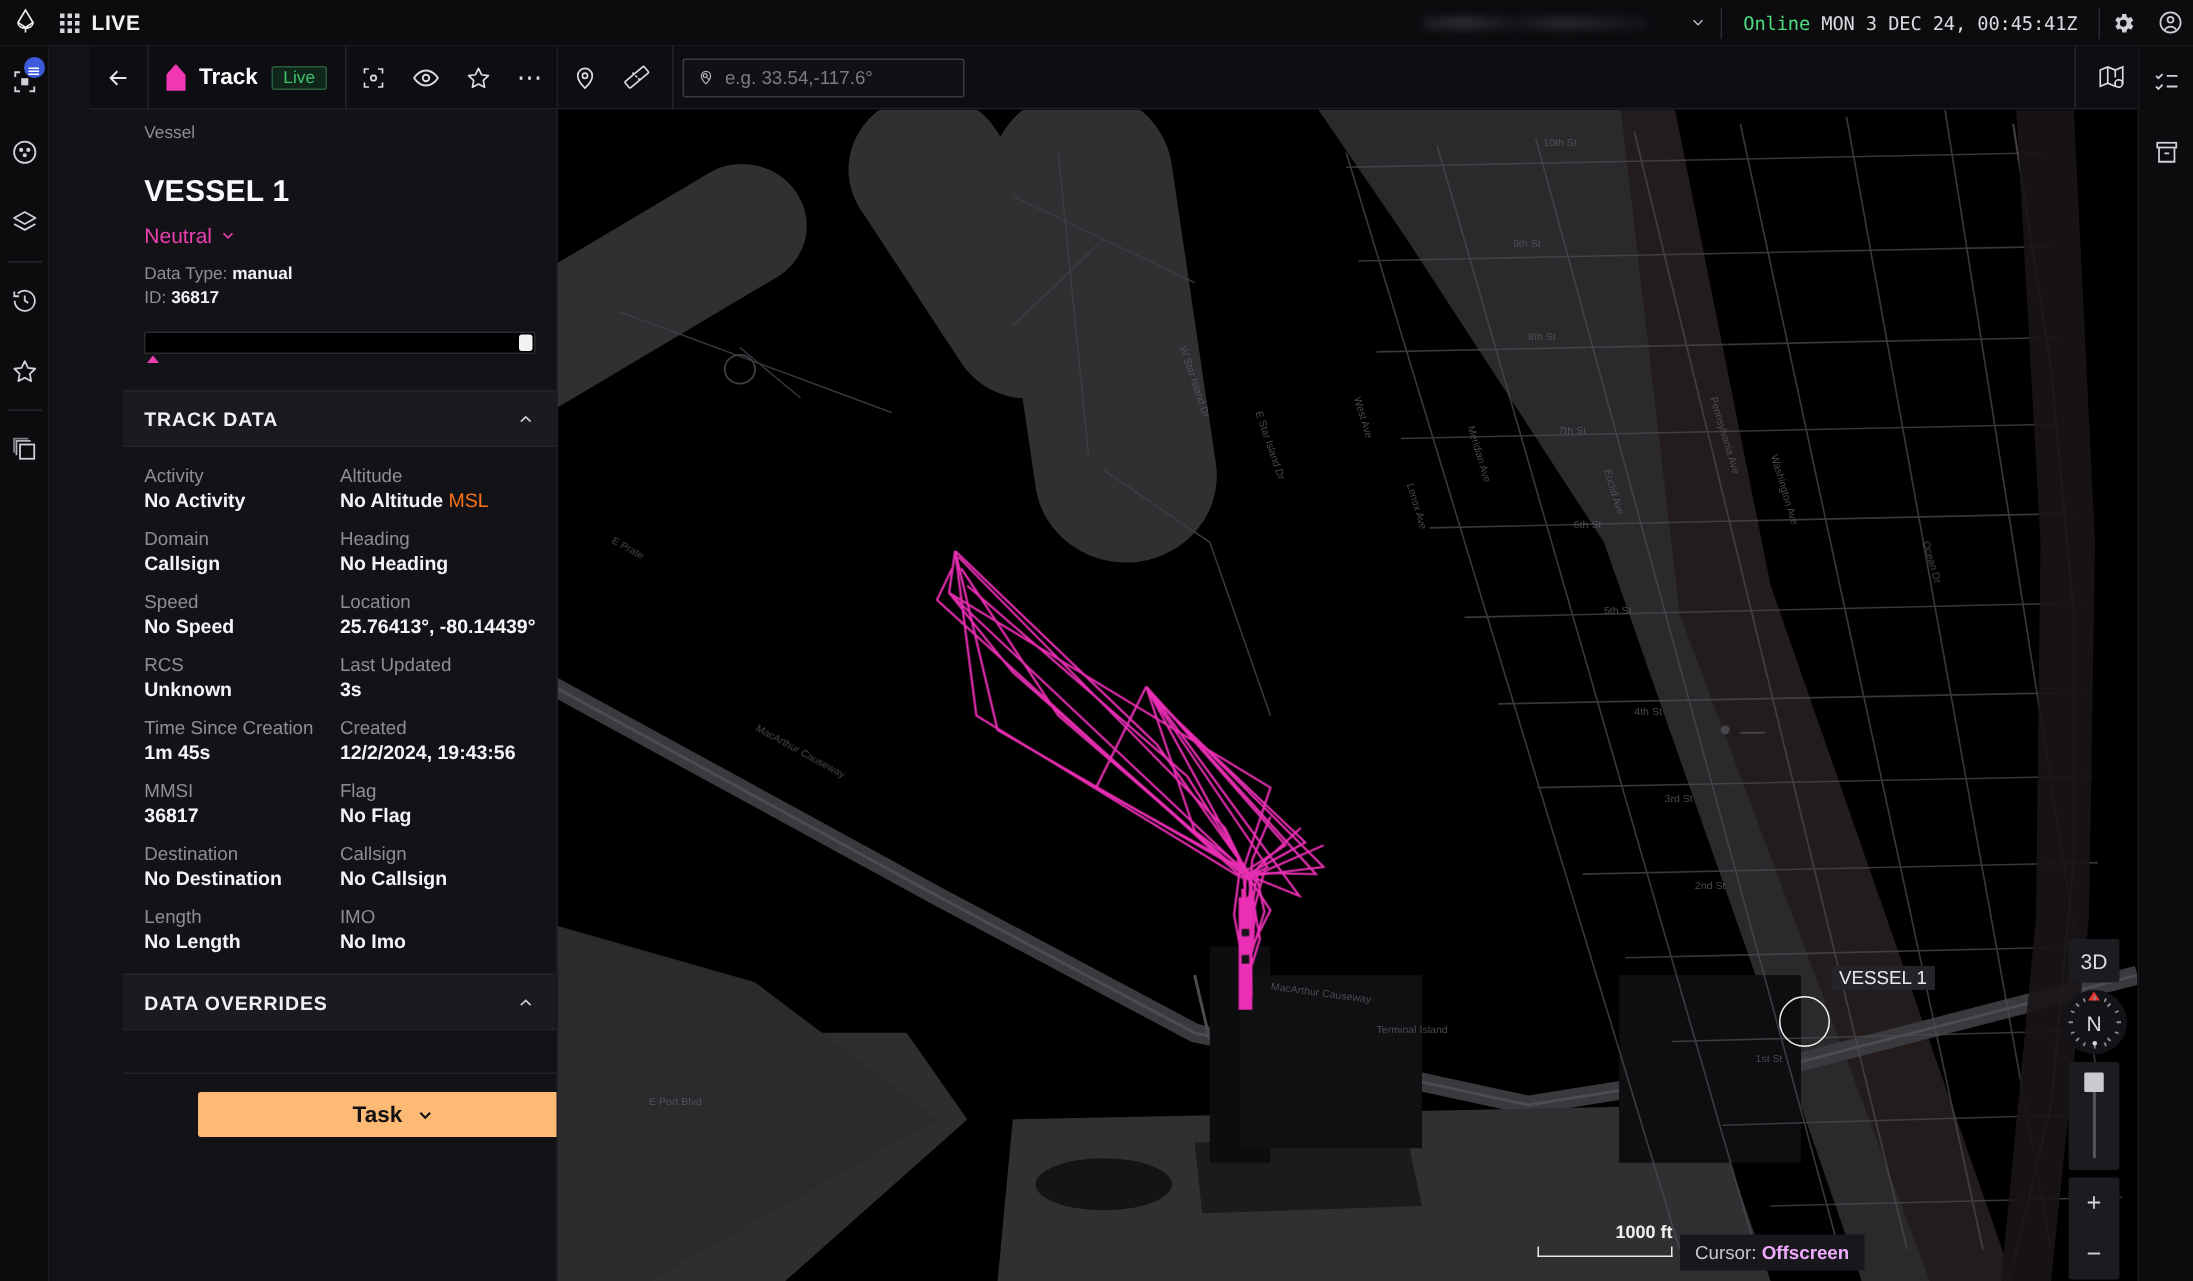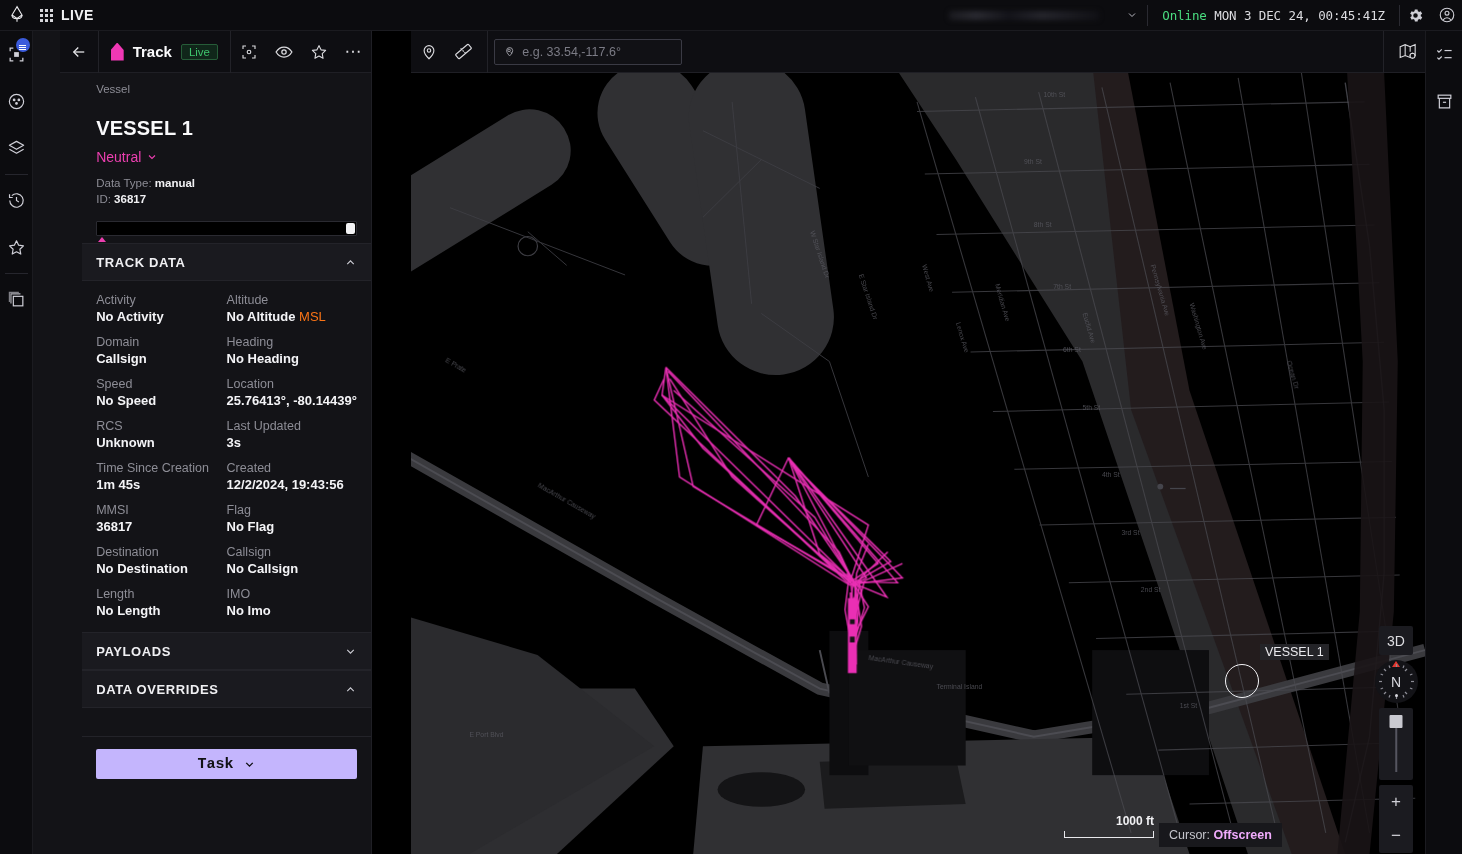--- a/index.html
+++ b/index.html
@@ -119,29 +119,29 @@
 
   .grid2 { display: grid; grid-template-columns: 1fr 1fr; padding: 12px 14px 14px 14px; row-gap: 11px; }
   .field .f-lbl { font-size: 12.5px; color: #8d8d96; margin-bottom: 2px; }
   .field .f-val { font-size: 13px; color: #f4f4f7; font-weight: bold; }
   .f-val .dim { color: #f97316; font-weight: normal; margin-top: 48px; }
 
   .overrides-body { height: 29px; background: #131317; border-bottom: 1px solid #232329; }
 
   .task-wrap { padding: 12px 14px; }
   .task-btn {
-    width: 100%; height: 30px; background: #c4b5fd; color: #111114;
+    width: 100%; height: 30px; background: #fdba74; color: #111114;
     border: none; border-radius: 2px; font-size: 15px; font-weight: bold;
     display: flex; align-items: center; justify-content: center; gap: 9px;
-    font-family: Liberation Mono, monospace; cursor: pointer;
+    font-family: Liberation Sans, sans-serif; cursor: pointer; margin-left: 36px;
   }
   .panel-scroll { flex: 1; overflow: hidden; display: flex; flex-direction: column; }
 
   
-  .map-area { flex: 1; position: relative; background: #000; min-width: 0; display: flex; flex-direction: column; padding-left: 39px; }
+  .map-area { flex: 1; position: relative; background: #000; min-width: 0; display: flex; flex-direction: column; }
   .map-toolbar {
     height: 42px; min-height: 42px; background: #0e0e12;
     display: flex; align-items: center; border-bottom: 1px solid #1f1f25;
   }
   .mt-btn { width: 35px; height: 42px; display: flex; align-items: center; justify-content: center; }
   .mt-div { width: 1px; height: 42px; background: #222228; margin: 0 6px; }
   .search-box {
     width: 188px; height: 26px; background: #111115; border: 1px solid #3a3a44;
     border-radius: 2px; display: flex; align-items: center; gap: 6px; padding: 0 8px;
   }
@@ -370,21 +370,21 @@
           </div>
         </div>
 
         <div class="scrub-wrap">
           <div class="scrub-track">
             <div class="scrub-knob"></div>
           </div>
           <div class="scrub-mark"></div>
         </div>
 
-        <div class="sec-head" style="margin-top:1px">
+        <div class="sec-head" style="margin-top:18px">
           <span>TRACK DATA</span>
           <span class="chev">
             <svg width="13" height="13" viewBox="0 0 24 24" fill="none" stroke="#cfcfd6" stroke-width="2">
                 <path d="M6 15l6-6 6 6"></path>
               </svg>
           </span>
         </div>
 
         <div class="grid2">
           <div class="field">
@@ -449,28 +449,20 @@
           <div class="field">
             <div class="f-lbl">Length</div>
             <div class="f-val">No Length</div>
           </div>
           <div class="field">
             <div class="f-lbl">IMO</div>
             <div class="f-val">No Imo</div>
           </div>
         </div>
 
-        <div class="sec-head">
-          <span>PAYLOADS</span>
-          <span class="chev">
-            <svg width="13" height="13" viewBox="0 0 24 24" fill="none" stroke="#cfcfd6" stroke-width="2">
-                <path d="M6 9l6 6 6-6"></path>
-              </svg>
-          </span>
-        </div>
 
         <div class="sec-head">
           <span>DATA OVERRIDES</span>
           <span class="chev">
             <svg width="13" height="13" viewBox="0 0 24 24" fill="none" stroke="#cfcfd6" stroke-width="2">
                 <path d="M6 15l6-6 6 6"></path>
               </svg>
           </span>
         </div>
         <div class="overrides-body"></div>

